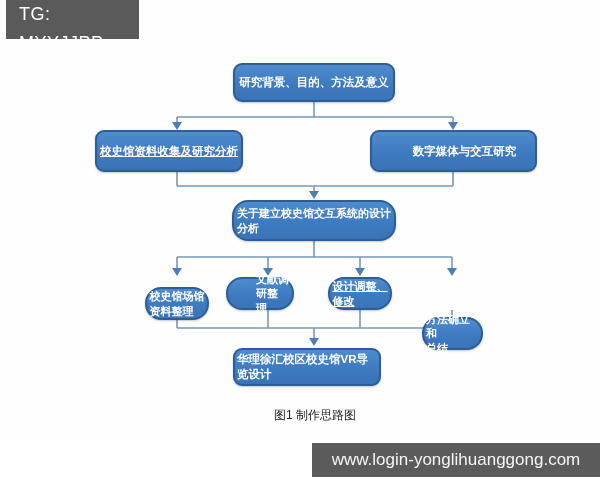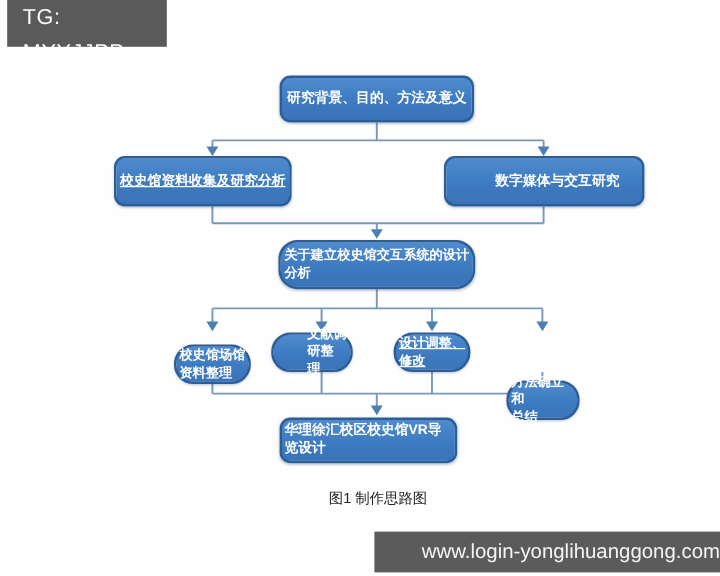--- a/index.html
+++ b/index.html
@@ -19,21 +19,21 @@
     background: #5a5a5a; color: #ffffff;
     font-size: 18px; line-height: 29px;
     padding-left: 13px; box-sizing: border-box;
     letter-spacing: 0.5px;
   }
   .watermark {
     position: absolute; left: 312px; top: 443px;
     width: 288px; height: 34px;
     background: #5b5b5b; color: #f5f5f5;
     font-size: 17px; line-height: 34px;
-    text-align: right;
+    text-align: center;
   }
 
   
   .chart-area { position: absolute; left: 0; top: 0; width: 600px; height: 440px; background: #fefefe; }
   svg.connectors { position: absolute; left: 0; top: 0; }
 
   .node {
     position: absolute;
     background: linear-gradient(180deg, #4f8bce 0%, #3d7abf 55%, #3a73b8 100%);
     border: 2px solid #2b5d97;

